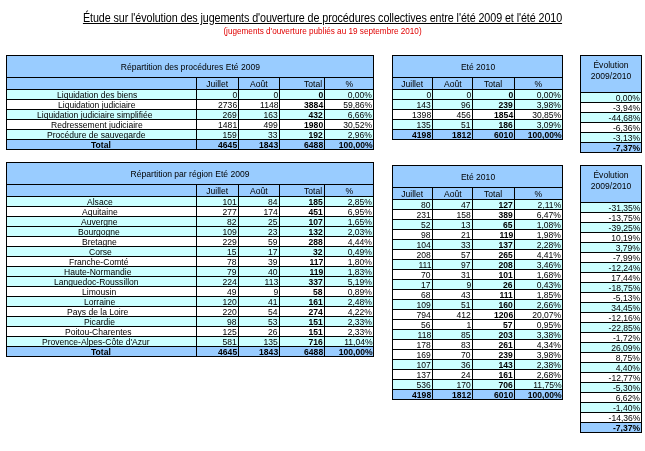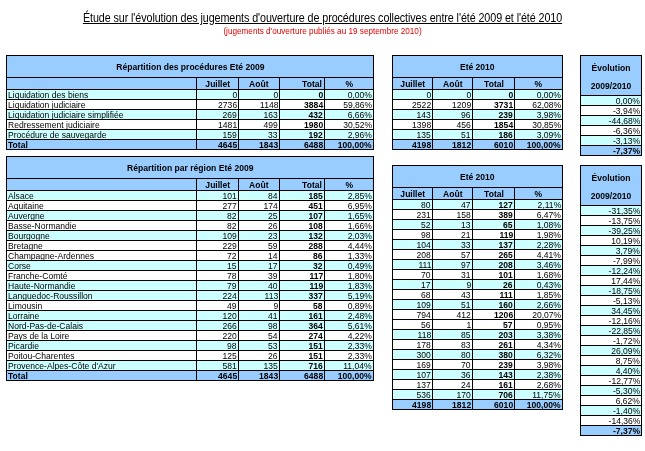--- a/index.html
+++ b/index.html
@@ -1,26 +1,26 @@
 <!DOCTYPE html>
 <html><head>
 <meta charset="utf-8">
 <style>
   html,body{margin:0;padding:0;background:#fff;}
   body{width:645px;height:451px;position:relative;overflow:hidden;font-family:"Liberation Sans",sans-serif;color:#000;}
   .title{position:absolute;top:11px;left:0;width:645px;text-align:center;font-size:12.5px;text-decoration:underline;letter-spacing:-0.1px;transform:scaleX(0.86);transform-origin:center;}
   .subtitle{position:absolute;top:25px;left:0;width:645px;text-align:center;font-size:9.5px;color:#e00000;transform:scaleX(0.86);transform-origin:center;}
   table{position:absolute;border-collapse:collapse;table-layout:fixed;font-size:9.5px;line-height:9px;}
   td,th{padding:0 1px;white-space:nowrap;overflow:hidden;border-left:1px solid #000;border-right:1px solid #000;}
-  th{background:#99ccff;font-weight:bold;text-align:center;border:1px solid #000;margin-left:34px;}
+  th{background:#99ccff;font-weight:normal;text-align:center;border:1px solid #000;margin-left:34px;}
   th.h1{height:21px;}
   th.h2{height:11px;line-height:11px;}
-  th.evo{line-height:18px;}
+  th.evo{line-height:11px;}
   td{height:9px;text-align:right;border-top:1px solid #000;}
-  td.lbl{text-align:left;}
+  td.lbl{text-align:center;}
   tr.alt td{background:#ccffff;}
   tr.total td{background:#99ccff;border-top:1px solid #000;border-bottom:1px solid #000;}
   td.totcol{font-weight:bold;}
   .txt{display:inline-block;transform:scaleX(0.9);transform-origin:right;}
   td.lbl .txt{transform-origin:left;}
   th .txt{transform-origin:center;}
 </style>
 </head>
 <body>
 
@@ -112,26 +112,20 @@
         <th class="h2"><span class="txt">%</span></th>
       </tr>
     </thead>
     <tbody>
         <tr class="alt">
           <td><span class="txt">0</span></td>
           <td><span class="txt">0</span></td>
           <td class="totcol"><span class="txt">0</span></td>
           <td><span class="txt">0,00%</span></td>
         </tr>
-        <tr>
-          <td><span class="txt">2522</span></td>
-          <td><span class="txt">1209</span></td>
-          <td class="totcol"><span class="txt">3731</span></td>
-          <td><span class="txt">62,08%</span></td>
-        </tr>
         <tr class="alt">
           <td><span class="txt">143</span></td>
           <td><span class="txt">96</span></td>
           <td class="totcol"><span class="txt">239</span></td>
           <td><span class="txt">3,98%</span></td>
         </tr>
         <tr>
           <td><span class="txt">1398</span></td>
           <td><span class="txt">456</span></td>
           <td class="totcol"><span class="txt">1854</span></td>
@@ -179,21 +173,21 @@
         <tr class="alt">
           <td><span class="txt">-3,13%</span></td>
         </tr>
         <tr class="total">
           <td class="totcol"><span class="txt">-7,37%</span></td>
         </tr>
       </tbody>
   </table>
 </div>
 <div id="root-reg">
-  <table style="left: 6px; width: 367px; top: 156px;">
+  <table style="left: 6px; width: 367px; top: 162px;">
     <colgroup>
         <col style="width:190px">
         <col style="width:42px">
         <col style="width:41px">
         <col style="width:45px">
         <col style="width:49px">
       </colgroup>
     <thead>
       <tr>
           <th class="h1" colspan="5"><span class="txt">Répartition par région Eté 2009</span></th>
@@ -221,48 +215,34 @@
           <td class="totcol"><span class="txt">451</span></td>
           <td><span class="txt">6,95%</span></td>
         </tr>
         <tr class="alt">
           <td class="lbl"><span class="txt">Auvergne</span></td>
           <td><span class="txt">82</span></td>
           <td><span class="txt">25</span></td>
           <td class="totcol"><span class="txt">107</span></td>
           <td><span class="txt">1,65%</span></td>
         </tr>
-        <tr>
-          <td class="lbl"><span class="txt">Basse-Normandie</span></td>
-          <td><span class="txt">82</span></td>
-          <td><span class="txt">26</span></td>
-          <td class="totcol"><span class="txt">108</span></td>
-          <td><span class="txt">1,66%</span></td>
-        </tr>
         <tr class="alt">
           <td class="lbl"><span class="txt">Bourgogne</span></td>
           <td><span class="txt">109</span></td>
           <td><span class="txt">23</span></td>
           <td class="totcol"><span class="txt">132</span></td>
           <td><span class="txt">2,03%</span></td>
         </tr>
         <tr>
           <td class="lbl"><span class="txt">Bretagne</span></td>
           <td><span class="txt">229</span></td>
           <td><span class="txt">59</span></td>
           <td class="totcol"><span class="txt">288</span></td>
           <td><span class="txt">4,44%</span></td>
         </tr>
-        <tr>
-          <td class="lbl"><span class="txt">Champagne-Ardennes</span></td>
-          <td><span class="txt">72</span></td>
-          <td><span class="txt">14</span></td>
-          <td class="totcol"><span class="txt">86</span></td>
-          <td><span class="txt">1,33%</span></td>
-        </tr>
         <tr class="alt">
           <td class="lbl"><span class="txt">Corse</span></td>
           <td><span class="txt">15</span></td>
           <td><span class="txt">17</span></td>
           <td class="totcol"><span class="txt">32</span></td>
           <td><span class="txt">0,49%</span></td>
         </tr>
         <tr>
           <td class="lbl"><span class="txt">Franche-Comté</span></td>
           <td><span class="txt">78</span></td>
@@ -290,27 +270,20 @@
           <td><span class="txt">9</span></td>
           <td class="totcol"><span class="txt">58</span></td>
           <td><span class="txt">0,89%</span></td>
         </tr>
         <tr class="alt">
           <td class="lbl"><span class="txt">Lorraine</span></td>
           <td><span class="txt">120</span></td>
           <td><span class="txt">41</span></td>
           <td class="totcol"><span class="txt">161</span></td>
           <td><span class="txt">2,48%</span></td>
-        </tr>
-        <tr class="alt">
-          <td class="lbl"><span class="txt">Nord-Pas-de-Calais</span></td>
-          <td><span class="txt">266</span></td>
-          <td><span class="txt">98</span></td>
-          <td class="totcol"><span class="txt">364</span></td>
-          <td><span class="txt">5,61%</span></td>
         </tr>
         <tr>
           <td class="lbl"><span class="txt">Pays de la Loire</span></td>
           <td><span class="txt">220</span></td>
           <td><span class="txt">54</span></td>
           <td class="totcol"><span class="txt">274</span></td>
           <td><span class="txt">4,22%</span></td>
         </tr>
         <tr class="alt">
           <td class="lbl"><span class="txt">Picardie</span></td>
@@ -445,26 +418,20 @@
           <td><span class="txt">85</span></td>
           <td class="totcol"><span class="txt">203</span></td>
           <td><span class="txt">3,38%</span></td>
         </tr>
         <tr>
           <td><span class="txt">178</span></td>
           <td><span class="txt">83</span></td>
           <td class="totcol"><span class="txt">261</span></td>
           <td><span class="txt">4,34%</span></td>
         </tr>
-        <tr class="alt">
-          <td><span class="txt">300</span></td>
-          <td><span class="txt">80</span></td>
-          <td class="totcol"><span class="txt">380</span></td>
-          <td><span class="txt">6,32%</span></td>
-        </tr>
         <tr>
           <td><span class="txt">169</span></td>
           <td><span class="txt">70</span></td>
           <td class="totcol"><span class="txt">239</span></td>
           <td><span class="txt">3,98%</span></td>
         </tr>
         <tr class="alt">
           <td><span class="txt">107</span></td>
           <td><span class="txt">36</span></td>
           <td class="totcol"><span class="txt">143</span></td>

